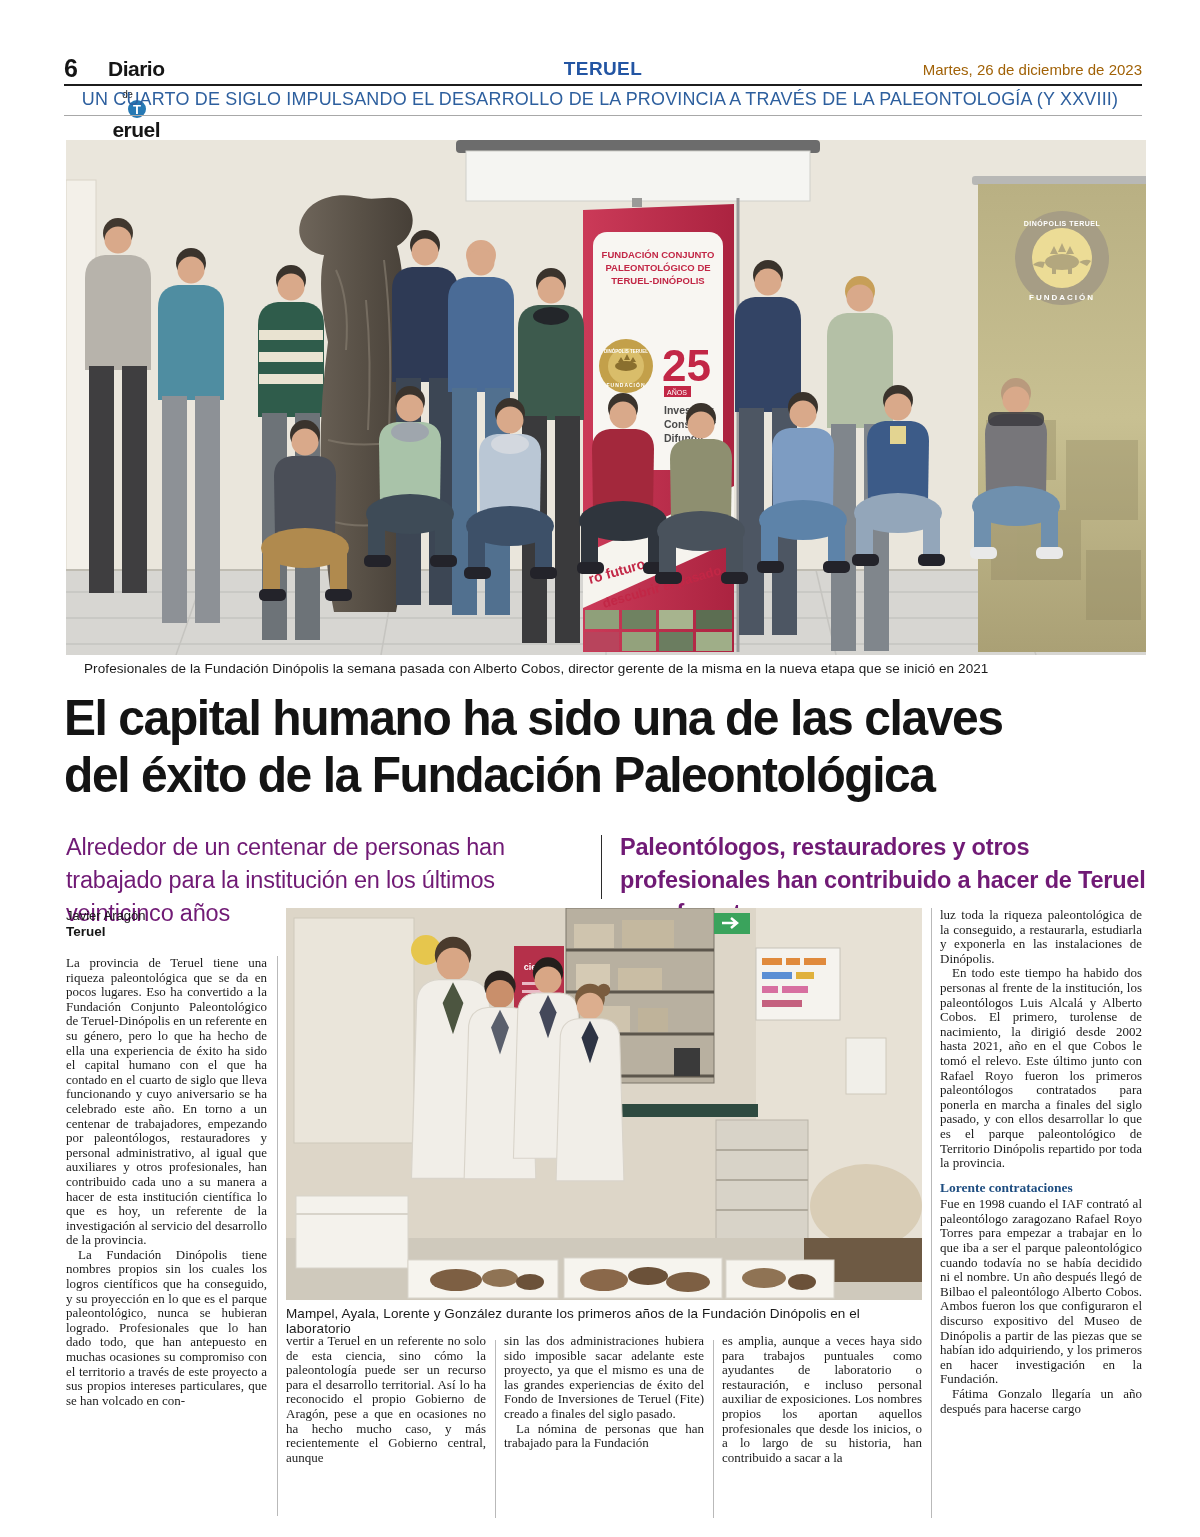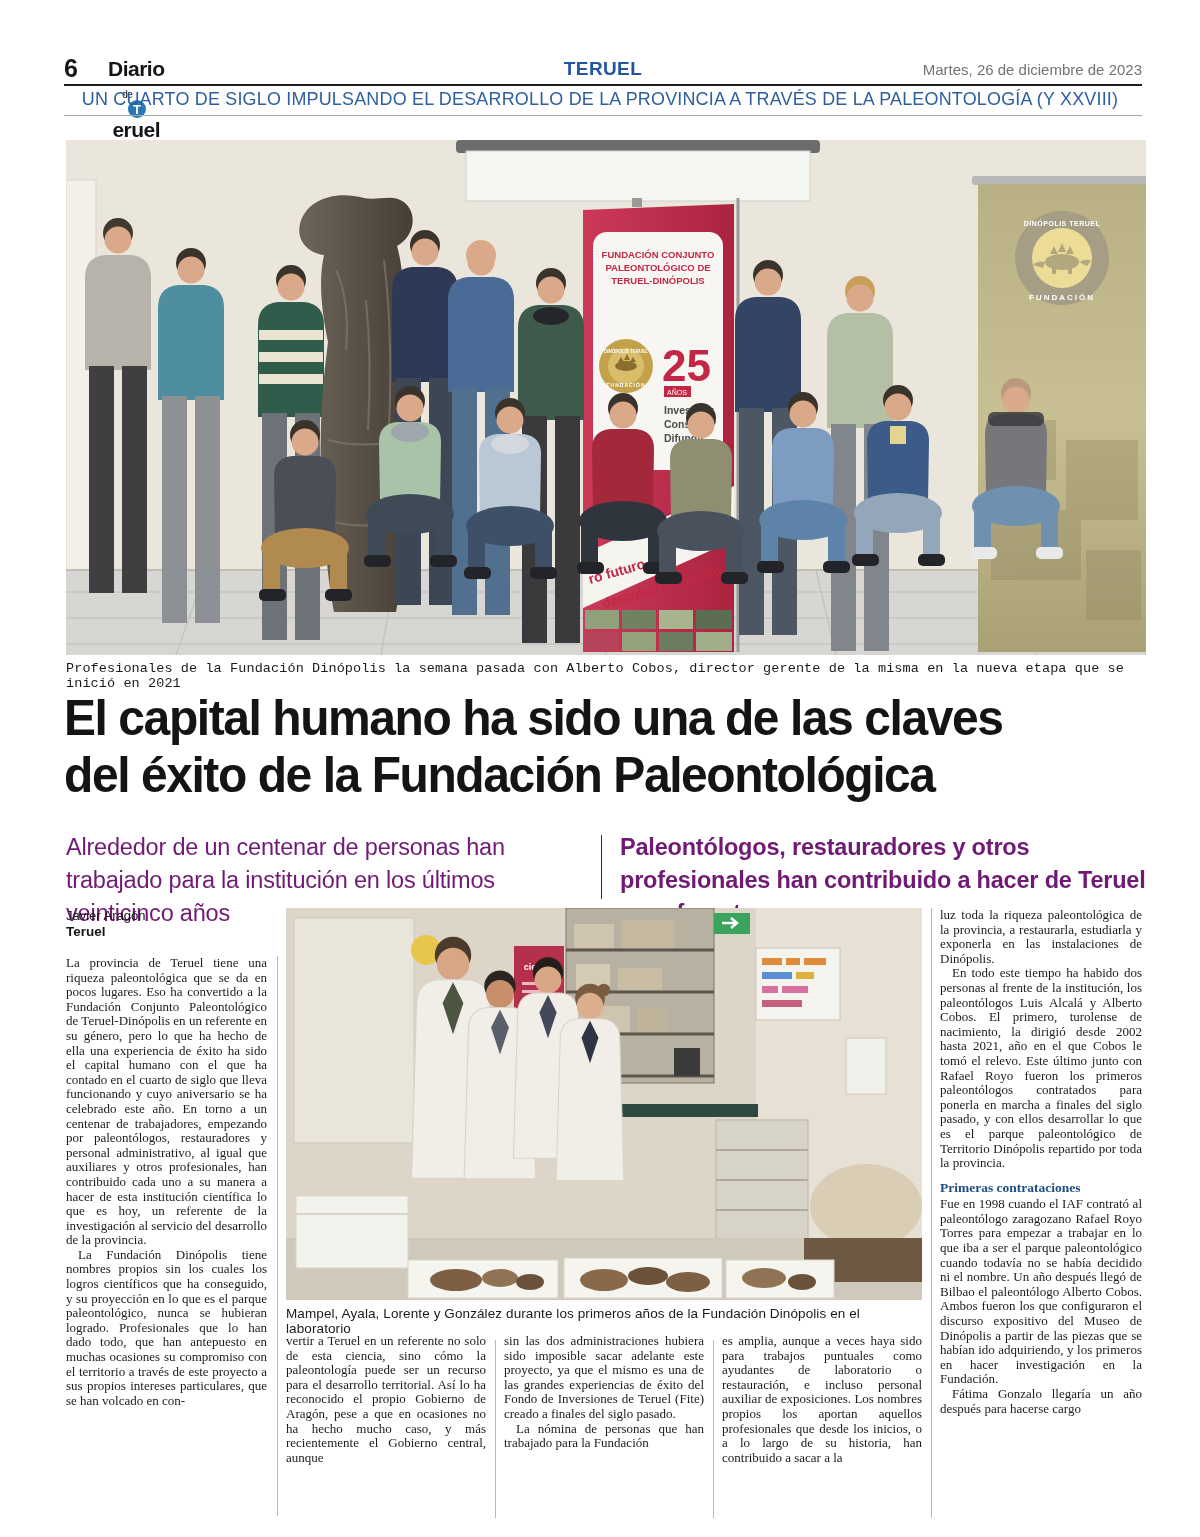--- a/index.html
+++ b/index.html
@@ -7,30 +7,30 @@
   .page{position:relative;width:1200px;height:1537px;overflow:hidden;background:#fff;}
   .abs{position:absolute;}
 
   
   .hdr{top:54px;left:64px;right:58px;height:30px;border-bottom:2px solid #1c1c1c;}
   .pagenum{position:absolute;left:0;top:0;font-size:25px;font-weight:700;letter-spacing:-1px;}
   .brand{position:absolute;left:44px;top:3px;font-size:21px;font-weight:700;letter-spacing:-0.5px;display:flex;align-items:center;flex-direction:column;}
   .brand .de{font-size:10px;font-weight:400;margin:8px 19px 0 1px;}
   .tball{display:inline-flex;width:18px;height:18px;border-radius:50%;background:#2679b4;color:#fff;font-size:13px;font-weight:700;align-items:center;justify-content:center;margin-right:-1px;}
   .section{position:absolute;left:50%;transform:translateX(-50%);top:4px;font-size:19px;font-weight:700;letter-spacing:0.4px;color:#2355a3;}
-  .hdate{position:absolute;right:0;top:7px;font-size:15px;color:#737373;text-align:right;}
+  .hdate{position:absolute;right:0;top:7px;font-size:15px;color:#a16207;text-align:right;}
   .kicker{top:88px;left:0;width:1200px;text-align:center;font-size:18.5px;letter-spacing:0.2px;color:#2d5f9e;transform:scaleX(0.97);}
   .rule2{top:115px;left:64px;right:58px;height:1px;background:#a8a8a8;}
 
   
   .photo1{top:140px;left:66px;width:1080px;height:515px;}
   .photo2{left:286px;top:908px;width:636px;height:392px;}
   svg{display:block;font-family:"Liberation Sans",sans-serif;}
   .caption{font-size:13.5px;color:#1a1a1a;letter-spacing:0.1px;}
-  .cap1{top:661px;left:66px;width:1080px;font-family:Liberation Mono, monospace;}
+  .cap1{top:661px;left:84px;width:1080px;}
   .cap2{top:1306px;left:286px;width:636px;}
 
   
   .headline{top:690px;left:64px;width:1100px;font-size:50px;line-height:57px;font-weight:700;letter-spacing:-1.5px;color:#141414;transform:scaleX(0.96);transform-origin:left top;}
   .deck{font-size:23.5px;line-height:33px;font-weight:400;color:#701a75;letter-spacing:-0.2px;}
   .deckL{top:831px;left:66px;width:516px;}
   .deckR{top:831px;left:620px;width:528px;font-weight:bold;}
   .deckdiv{top:835px;left:601px;width:1px;height:64px;background:#2b2b2b;}
 
   
@@ -365,23 +365,23 @@
     <p class="ind">La nómina de personas que han trabajado para la Fundación</p>
   </div>
   <div class="abs bodycol bcol b1">
     <p>vertir a Teruel en un referente no solo de esta ciencia, sino cómo la paleontología puede ser un recurso para el desarrollo territorial. Así lo ha reconocido el propio Gobierno de Aragón, pese a que en ocasiones no ha hecho mucho caso, y más recientemente el Gobierno central, aunque</p>
   </div>
   <div class="abs bodycol bcol b3">
     <p>es amplia, aunque a veces haya sido para trabajos puntuales como ayudantes de laboratorio o restauración, e incluso personal auxiliar de exposiciones. Los nombres propios los aportan aquellos profesionales que desde los inicios, o a lo largo de su historia, han contribuido a sacar a la</p>
   </div>
 
   <div class="abs bodycol col5">
-    <p>luz toda la riqueza paleontológica de la provincia, a restaurarla, estudiarla y exponerla en las instalaciones de Dinópolis.</p>
+    <p>luz toda la riqueza paleontológica de la conseguido, a restaurarla, estudiarla y exponerla en las instalaciones de Dinópolis.</p>
     <p class="ind">En todo este tiempo ha habido dos personas al frente de la institución, los paleontólogos Luis Alcalá y Alberto Cobos. El primero, turolense de nacimiento, la dirigió desde 2002 hasta 2021, año en el que Cobos le tomó el relevo. Este último junto con Rafael Royo fueron los primeros paleontólogos contratados para ponerla en marcha a finales del siglo pasado, y con ellos desarrollar lo que es el parque paleontológico de Territorio Dinópolis repartido por toda la provincia.</p>
-    <div class="subheadblue">Primeras contrataciones</div>
+    <div class="subheadblue">Lorente contrataciones</div>
     <p>Fue en 1998 cuando el IAF contrató al paleontólogo zaragozano Rafael Royo Torres para empezar a trabajar en lo que iba a ser el parque paleontológico cuando todavía no se había decidido ni el nombre. Un año después llegó de Bilbao el paleontólogo Alberto Cobos. Ambos fueron los que configuraron el discurso expositivo del Museo de Dinópolis a partir de las piezas que se habían ido adquiriendo, y los primeros en hacer investigación en la Fundación.</p>
     <p class="ind">Fátima Gonzalo llegaría un año después para hacerse cargo</p>
   </div>
 
   <div class="abs vrule vrA"></div>
   <div class="abs vrule vrB"></div>
   <div class="abs vrule vrC"></div>
   <div class="abs vrule vrD"></div>
 
 </div>

